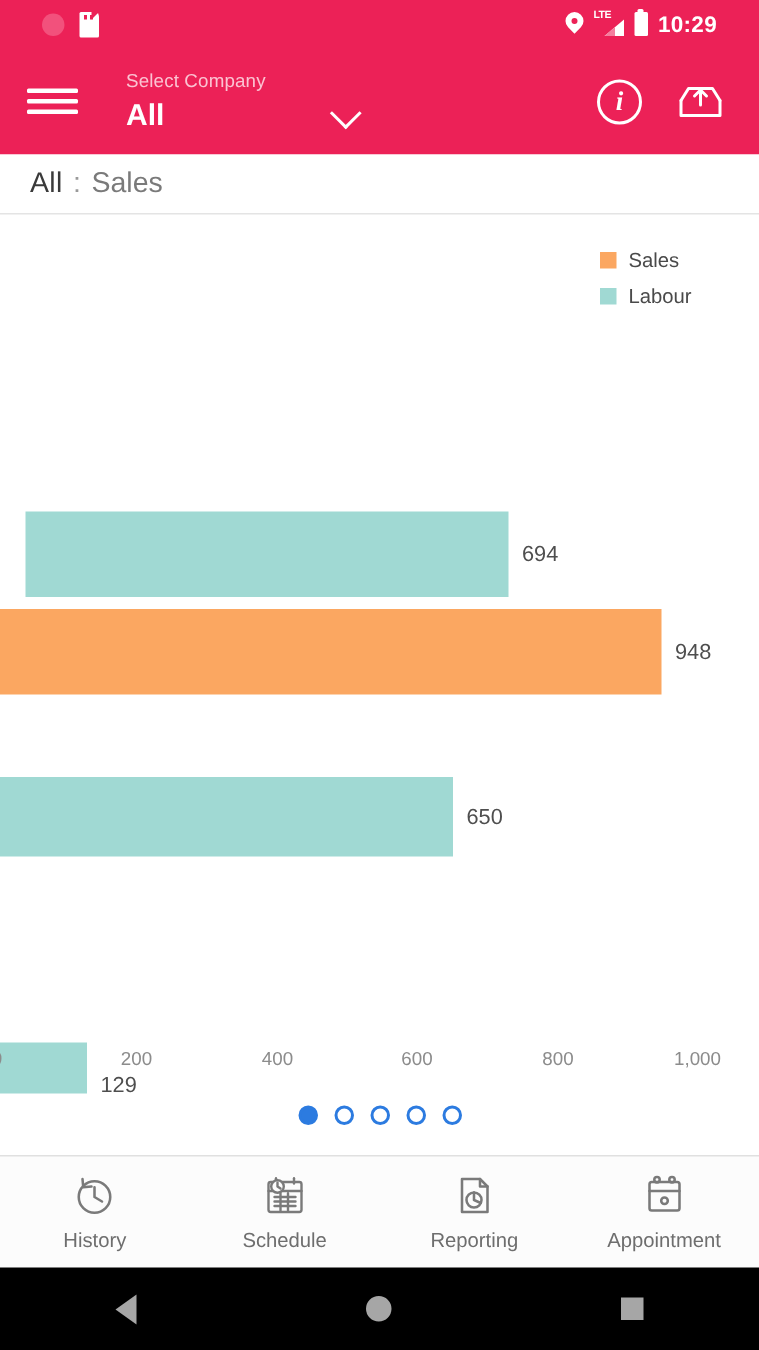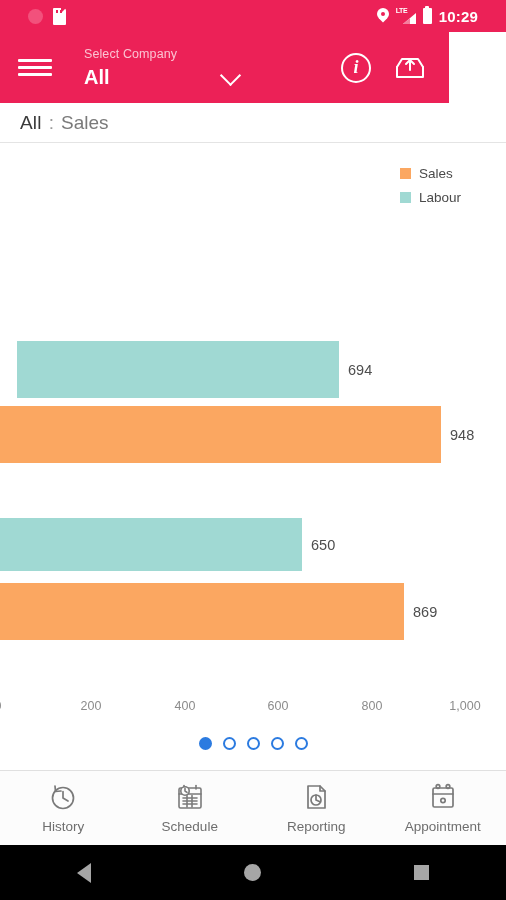--- a/index.html
+++ b/index.html
@@ -66,21 +66,21 @@
   .sb-batt { width: 9px; height: 16px; background: #fff; border-radius: 1px; position: relative; }
   .sb-batt::before {
     content:''; position:absolute; top:-2px; left:2.5px;
     width: 4px; height: 2px; background: #fff; border-radius: 1px 1px 0 0;
   }
   .sb-time { color:#fff; font-size: 15px; font-weight: bold; letter-spacing: 0.2px; }
 
   
   .appbar {
     position: absolute; top: 32px; left: 0;
-    width: 449px; height: 71px;
+    width: 506px; height: 71px;
     background: #EC2157;
     display: flex; align-items: center;
   }
   .hamburger { width: 34px; height: 26px; margin-left: 18px; position: relative; cursor: pointer; }
   .hamburger span {
     position: absolute; left: 0; width: 34px; height: 3.5px;
     background: #fff; border-radius: 1px;
   }
   .hamburger span:nth-child(1){ top: 4px; }
   .hamburger span:nth-child(2){ top: 11px; }
@@ -264,23 +264,23 @@
           <span class="bar-val">694</span>
         </div>
         <div class="bar-row" style="top: 262px; height: 57px;">
           <div class="bar" style="width: 441px; background: rgb(251, 167, 97);"></div>
           <span class="bar-val">948</span>
         </div>
         <div class="bar-row" style="top: 374px; height: 53px;">
           <div class="bar" style="width: 302px; background: rgb(160, 217, 211);"></div>
           <span class="bar-val">650</span>
         </div>
-        <div class="bar-row" style="top: 439px; height: 57px;">
-          <div class="bar" style="width: 404px; background: rgb(251, 167, 97);"></div>
-          <span class="bar-val">869</span>
+        <div class="bar-row" style="top: 551px; height: 57px;">
+          <div class="bar" style="width: 58px; background: rgb(160, 217, 211);"></div>
+          <span class="bar-val">129</span>
         </div>
       </div>
 
     <div class="axis" id="axis">
         <span class="tick" style="left: -2px;">0</span>
         <span class="tick" style="left: 91px;">200</span>
         <span class="tick" style="left: 185px;">400</span>
         <span class="tick" style="left: 278px;">600</span>
         <span class="tick" style="left: 372px;">800</span>
         <span class="tick" style="left: 465px;">1,000</span>

